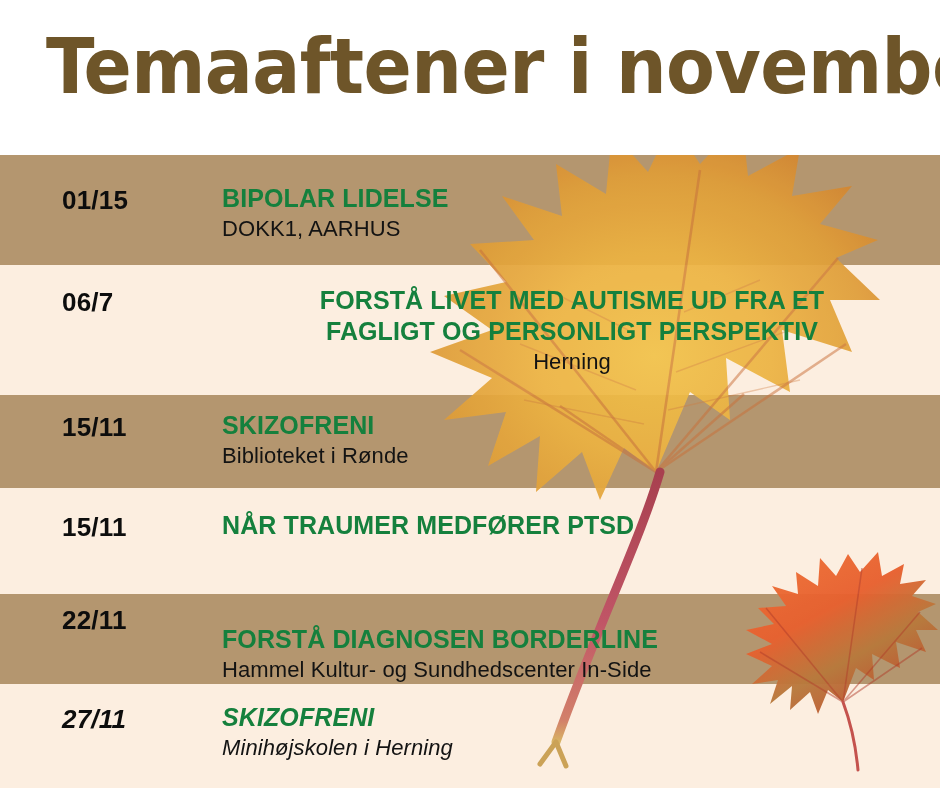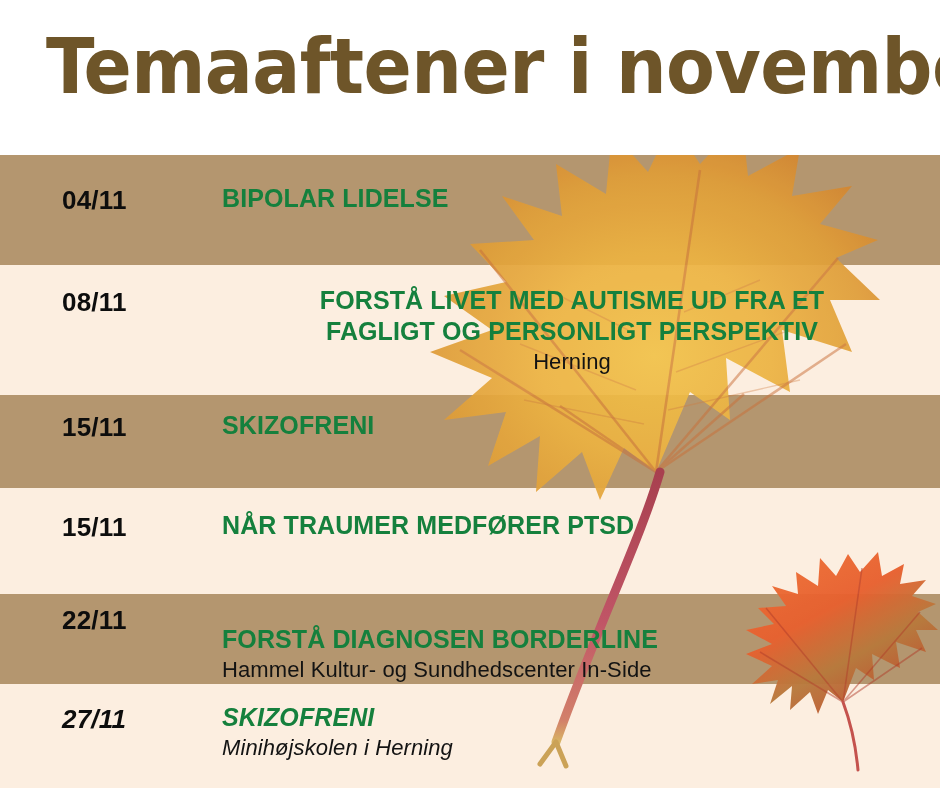--- a/index.html
+++ b/index.html
@@ -203,39 +203,41 @@
     </svg>
   </div>
 
   <div id="header">
     <div id="poster-title">Temaaftener i november</div>
   </div>
 
   <div id="rows">
 
     <div class="event-row" style="top:155px; height:110px;">
-      <div class="event-date" style="top:30px;">04/11</div>
+      <div class="event-date" style="top:30px;">01/15</div>
       <div class="event-body" style="top:28px;">
         <div class="event-title">BIPOLAR LIDELSE</div>
+        <div class="event-venue">DOKK1, AARHUS</div>
       </div>
     </div>
 
     <div class="event-row" style="top:265px; height:130px;">
-      <div class="event-date" style="top:22px;">08/11</div>
+      <div class="event-date" style="top:22px;">06/7</div>
       <div class="event-body" style="top:20px;text-align:center;">
         <div class="event-title">FORSTÅ LIVET MED AUTISME UD FRA ET
 FAGLIGT OG PERSONLIGT PERSPEKTIV</div>
         <div class="event-venue">Herning</div>
       </div>
     </div>
 
     <div class="event-row" style="top:395px; height:93px;">
       <div class="event-date" style="top:17px;">15/11</div>
       <div class="event-body" style="top:15px;">
         <div class="event-title">SKIZOFRENI</div>
+        <div class="event-venue">Biblioteket i Rønde</div>
       </div>
     </div>
 
     <div class="event-row" style="top:488px; height:106px;">
       <div class="event-date" style="top:24px;">15/11</div>
       <div class="event-body" style="top:22px;">
         <div class="event-title">NÅR TRAUMER MEDFØRER PTSD</div>
       </div>
     </div>
 

